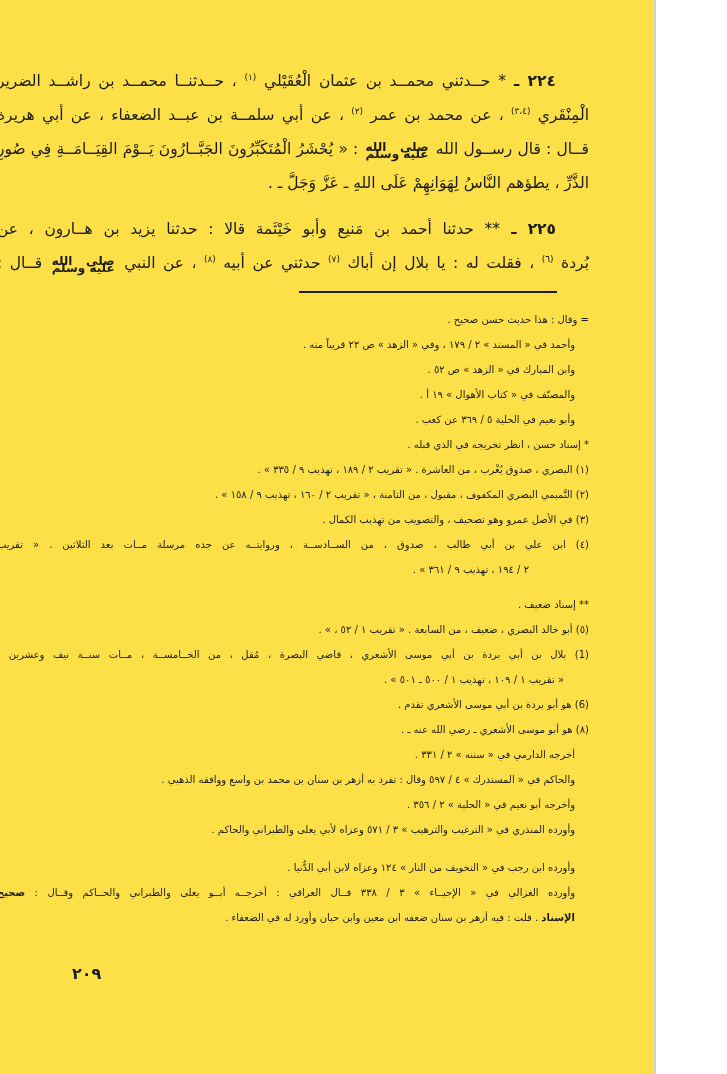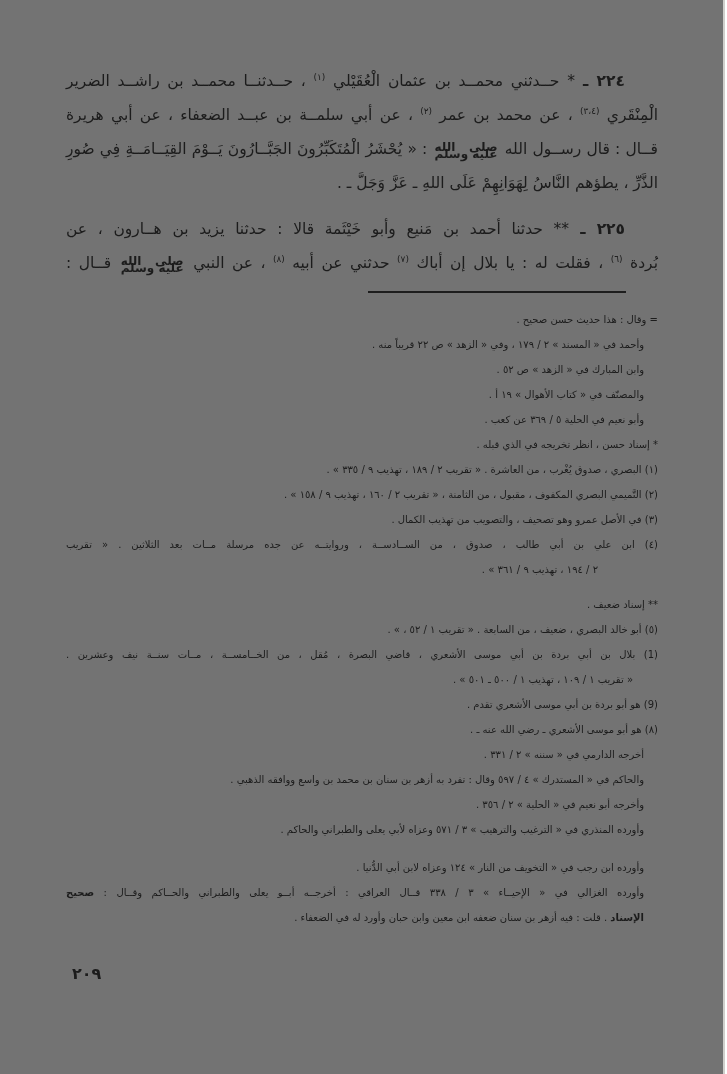--- a/index.html
+++ b/index.html
@@ -1,19 +1,19 @@
 <!DOCTYPE html>
 <html lang="ar"><head>
 <meta charset="utf-8">
 <style>
   html,body{margin:0;padding:0;background:#ffffff;}
   .page{
     position:relative;
-    width:725px;height:1074px;
-    background:#737373;
+    width:656px;height:1074px;
+    background:#fde047;
     font-family:"DejaVu Sans",sans-serif;
     color:#1c1c1c;
     overflow:hidden;
   }
   .page-edge{
     position:absolute;top:0;right:0;width:2px;height:100%;
     background:#cfcfcb;
   }
   .textblock{
     position:absolute;top:64px;right:67px;width:592px;
@@ -82,21 +82,21 @@
         <div class="fn-line"><span>* إسناد حسن ، انظر تخريجه في الذي قبله .</span></div>
         <div class="fn-line"><span>(١) البصري ، صدوق يُغْرب ، من العاشرة . « تقريب ٢ / ١٨٩ ، تهذيب ٩ / ٣٣٥ » .</span></div>
         <div class="fn-line"><span>(٢) التَّميمي البصري المكفوف ، مقبول ، من الثامنة ، « تقريب ٢ / ١٦٠ ، تهذيب ٩ / ١٥٨ » .</span></div>
         <div class="fn-line"><span>(٣) في الأصل عمرو وهو تصحيف ، والتصويب من تهذيب الكمال .</span></div>
         <div class="fn-line just"><span>(٤) ابن علي بن أبي طالب ، صدوق ، من الســادســة ، وروايتــه عن جده مرسلة مــات بعد الثلاثين . « تقريب</span></div>
         <div class="fn-line" style="padding-right: 60px;"><span>٢ / ١٩٤ ، تهذيب ٩ / ٣٦١ » .</span></div>
         <div class="fn-line" style="margin-top: 10px;"><span>** إسناد ضعيف .</span></div>
         <div class="fn-line"><span>(٥) أبو خالد البصري ، ضعيف ، من السابعة . « تقريب ١ / ٥٢ ، » .</span></div>
         <div class="fn-line just"><span>(1) بلال بن أبي بردة بن أبي موسى الأشعري ، قاضي البصرة ، مُقل ، من الخــامســة ، مــات سنــة نيف وعشرين .</span></div>
         <div class="fn-line" style="padding-right: 25px;"><span>« تقريب ١ / ١٠٩ ، تهذيب ١ / ٥٠٠ ـ ٥٠١ » .</span></div>
-        <div class="fn-line"><span>(9) هو أبو بردة بن أبي موسى الأشعري تقدم .</span></div>
+        <div class="fn-line"><span>(6) هو أبو بردة بن أبي موسى الأشعري تقدم .</span></div>
         <div class="fn-line"><span>(٨) هو أبو موسى الأشعري ـ رضي الله عنه ـ .</span></div>
         <div class="fn-line" style="padding-right: 14px;"><span>أخرجه الدارمي في « سننه » ٢ / ٣٣١ .</span></div>
         <div class="fn-line" style="padding-right: 14px;"><span>والحاكم في « المستدرك » ٤ / ٥٩٧ وقال : تفرد به أزهر بن سنان بن محمد بن واسع ووافقه الذهبي .</span></div>
         <div class="fn-line" style="padding-right: 14px;"><span>وأخرجه أبو نعيم في « الحلية » ٢ / ٣٥٦ .</span></div>
         <div class="fn-line" style="padding-right: 14px;"><span>وأورده المنذري في « الترغيب والترهيب » ٣ / ٥٧١ وعزاه لأبي يعلى والطبراني والحاكم .</span></div>
         <div class="fn-line" style="padding-right: 14px; margin-top: 13px;"><span>وأورده ابن رجب في « التخويف من النار » ١٢٤ وعزاه لابن أبي الدُّنيا .</span></div>
         <div class="fn-line just" style="padding-right: 14px;"><span>وأورده الغزالي في « الإحيــاء » ٣ / ٣٣٨ قــال العراقي : أخرجــه أبــو يعلى والطبراني والحــاكم وقــال : </span><span class="b">صحيح</span></div>
         <div class="fn-line" style="padding-right: 14px;"><span class="b">الإسناد</span><span> . قلت : فيه أزهر بن سنان ضعفه ابن معين وابن حبان وأورد له في الضعفاء .</span></div>
       </section>
   </main>

